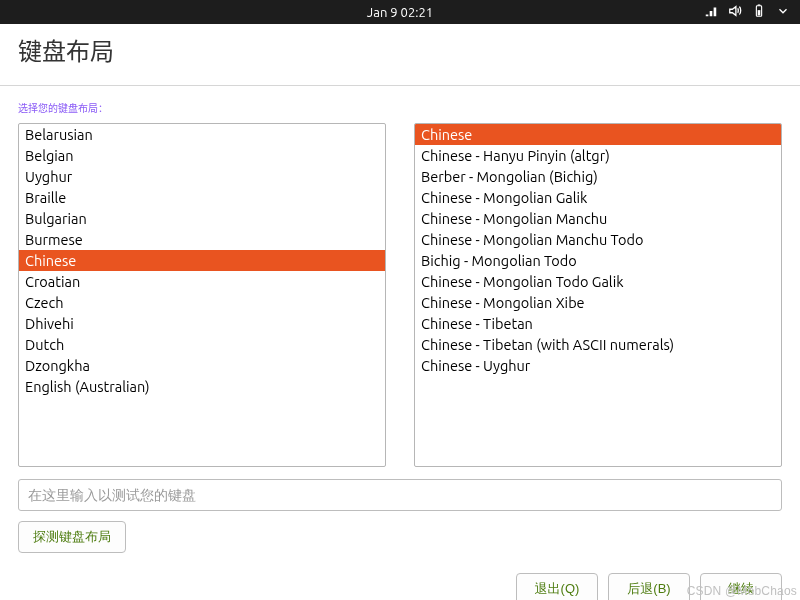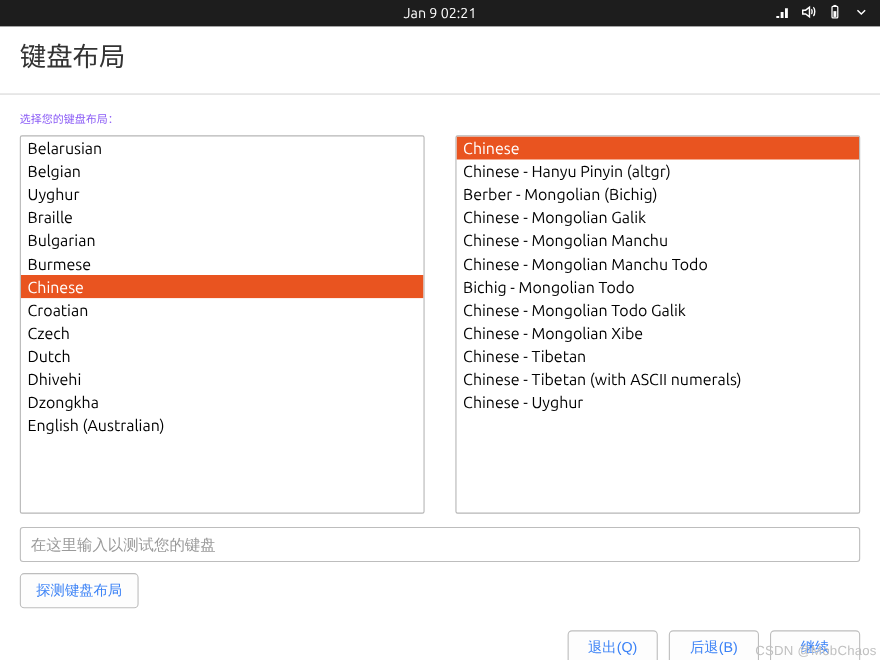--- a/index.html
+++ b/index.html
@@ -14,21 +14,21 @@
 .listbox{flex:1;border:1px solid #b6b6b6;border-radius:2px;height:342px;overflow:hidden;position:relative;font-size:14.5px}
 .listbox .scroll{overflow-y:auto;overflow-x:hidden;height:100%}
 .listbox .item{padding:2px 6px;cursor:default;white-space:nowrap;overflow:hidden;text-overflow:ellipsis}
 .listbox .item.selected{background:#e95420;color:#ffffff}
 .listbox-left .scroll::-webkit-scrollbar{width:10px}
 .listbox-left .scroll::-webkit-scrollbar-thumb{background:#c6c6c6;border-radius:5px}
 .listbox-left .scroll::-webkit-scrollbar-track{background:#ededed}
 .test-input{width:100%;box-sizing:border-box;margin-top:12px;padding:7px 9px;border:1px solid #bdbdbd;border-radius:3px;font-size:14px;color:#0369a1;background:#fff}
 .test-input::placeholder{color:#9a9a9a}
 .detect-row{margin-top:10px}
-.btn{background:#fdfdfd;border:1px solid #bdbdbd;border-radius:4px;padding:6px 14px;font-size:13px;cursor:pointer;color:#3b82f6}
+.btn{background:#fdfdfd;border:1px solid #bdbdbd;border-radius:4px;padding:6px 14px;font-size:13px;cursor:pointer;color:#4d7c0f}
 .footer{display:flex;justify-content:flex-end;gap:10px;padding:10px 18px 4px}
 .footer .btn{min-width:82px}
 .watermark{position:absolute;right:3px;bottom:2px;font-size:12px;color:#c0c0c0;font-family:sans-serif;pointer-events:none;letter-spacing:.2px}
 </style>
 </head>
 <body>
 
 <div class="topbar">
   <span>Jan 9  02:21</span>
   <div class="topbar-icons">
@@ -61,22 +61,22 @@
       <div class="scroll" id="layout-scroll">
           <div class="item">Belarusian</div>
           <div class="item">Belgian</div>
           <div class="item">Uyghur</div>
           <div class="item">Braille</div>
           <div class="item">Bulgarian</div>
           <div class="item">Burmese</div>
           <div class="item selected">Chinese</div>
           <div class="item">Croatian</div>
           <div class="item">Czech</div>
+          <div class="item">Dhivehi</div>
           <div class="item">Dutch</div>
-          <div class="item">Dhivehi</div>
           <div class="item">Dzongkha</div>
           <div class="item">English (Australian)</div>
         </div>
     </div>
     <div class="listbox">
       <div class="scroll" id="variant-scroll">
           <div class="item selected">Chinese</div>
           <div class="item">Chinese - Hanyu Pinyin (altgr)</div>
           <div class="item">Berber - Mongolian (Bichig)</div>
           <div class="item">Chinese - Mongolian Galik</div>

